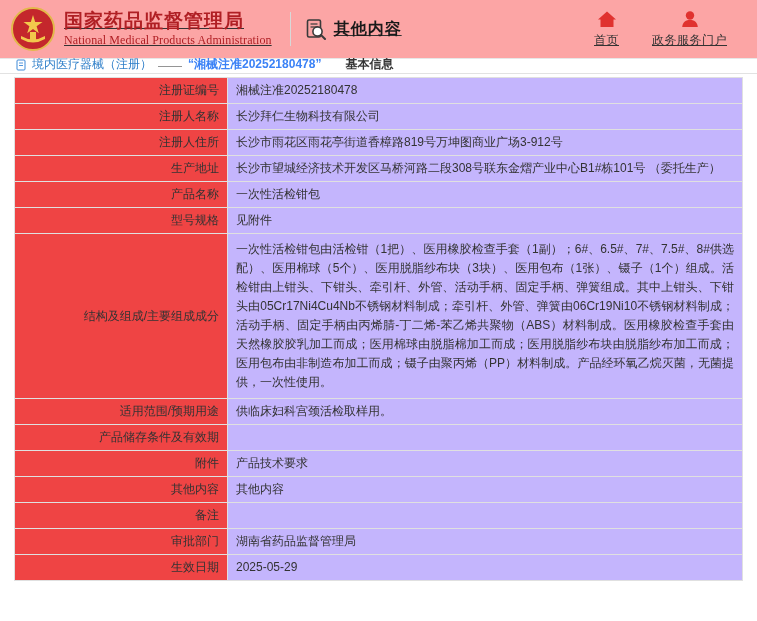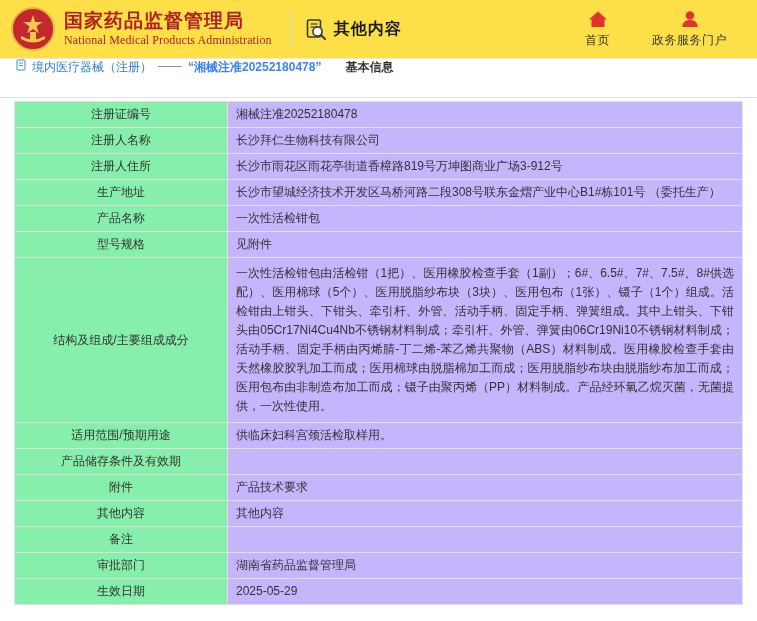--- a/index.html
+++ b/index.html
@@ -16,22 +16,23 @@
     overflow: hidden;
   }
 
   
   .header {
     height: 58px;
     display: flex;
     align-items: center;
     padding: 0 14px 0 10px;
     box-sizing: border-box;
-    background: #fde047;
+    background: #fca5a5;
     position: relative;
+    text-decoration: underline;
   }
   .logo-block {
     display: flex;
     align-items: center;
   }
   .emblem {
     width: 46px;
     height: 46px;
     position: relative;
     flex: 0 0 auto;
@@ -76,21 +77,21 @@
     font-size: 16px;
     font-weight: bold;
     color: #1a1a1a;
     letter-spacing: 1px;
   }
 
   .nav-right {
     margin-left: auto;
     display: flex;
     align-items: center;
-    gap: 42px;
+    gap: 33px;
     padding-right: 16px;
   }
   .nav-item {
     display: flex;
     flex-direction: column;
     align-items: center;
     cursor: pointer;
   }
   .nav-icon {
     width: 22px;
@@ -102,23 +103,23 @@
   }
   .nav-label {
     font-size: 12px;
     color: #333333;
     margin-top: 3px;
     letter-spacing: 0.5px;
   }
 
   
   .breadcrumb {
-    height: 40px;
-    display: flex;
-    align-items: flex-start;
+    height: 16px;
+    display: flex;
+    align-items: flex-end;
     padding: 0 0 0 16px;
     font-size: 12px;
     border-top: 1px solid #e7e7e7;
     border-bottom: 1px solid #e2e2e2;
     background: #fff;
     box-sizing: border-box;
   }
   .bc-icon {
     color: #3f8ad8;
     margin-right: 4px;
@@ -159,22 +160,22 @@
     border-right: 1px solid #e0e0e0;
     border-bottom: 1px solid #e0e0e0;
     padding: 4px 8px;
     font-size: 12px;
     line-height: 17px;
     vertical-align: middle;
     color: #333333;
   }
   td.label {
     width: 196px;
-    text-align: center;
-    background: #86efac;
+    text-align: right;
+    background: #ef4444;
     color: #555555;
     padding-right: 10px;
   }
   td.value {
     background: #c4b5fd;
     text-align: left;
     word-break: break-all;
   }
   td.value.tall {
     line-height: 19px;

